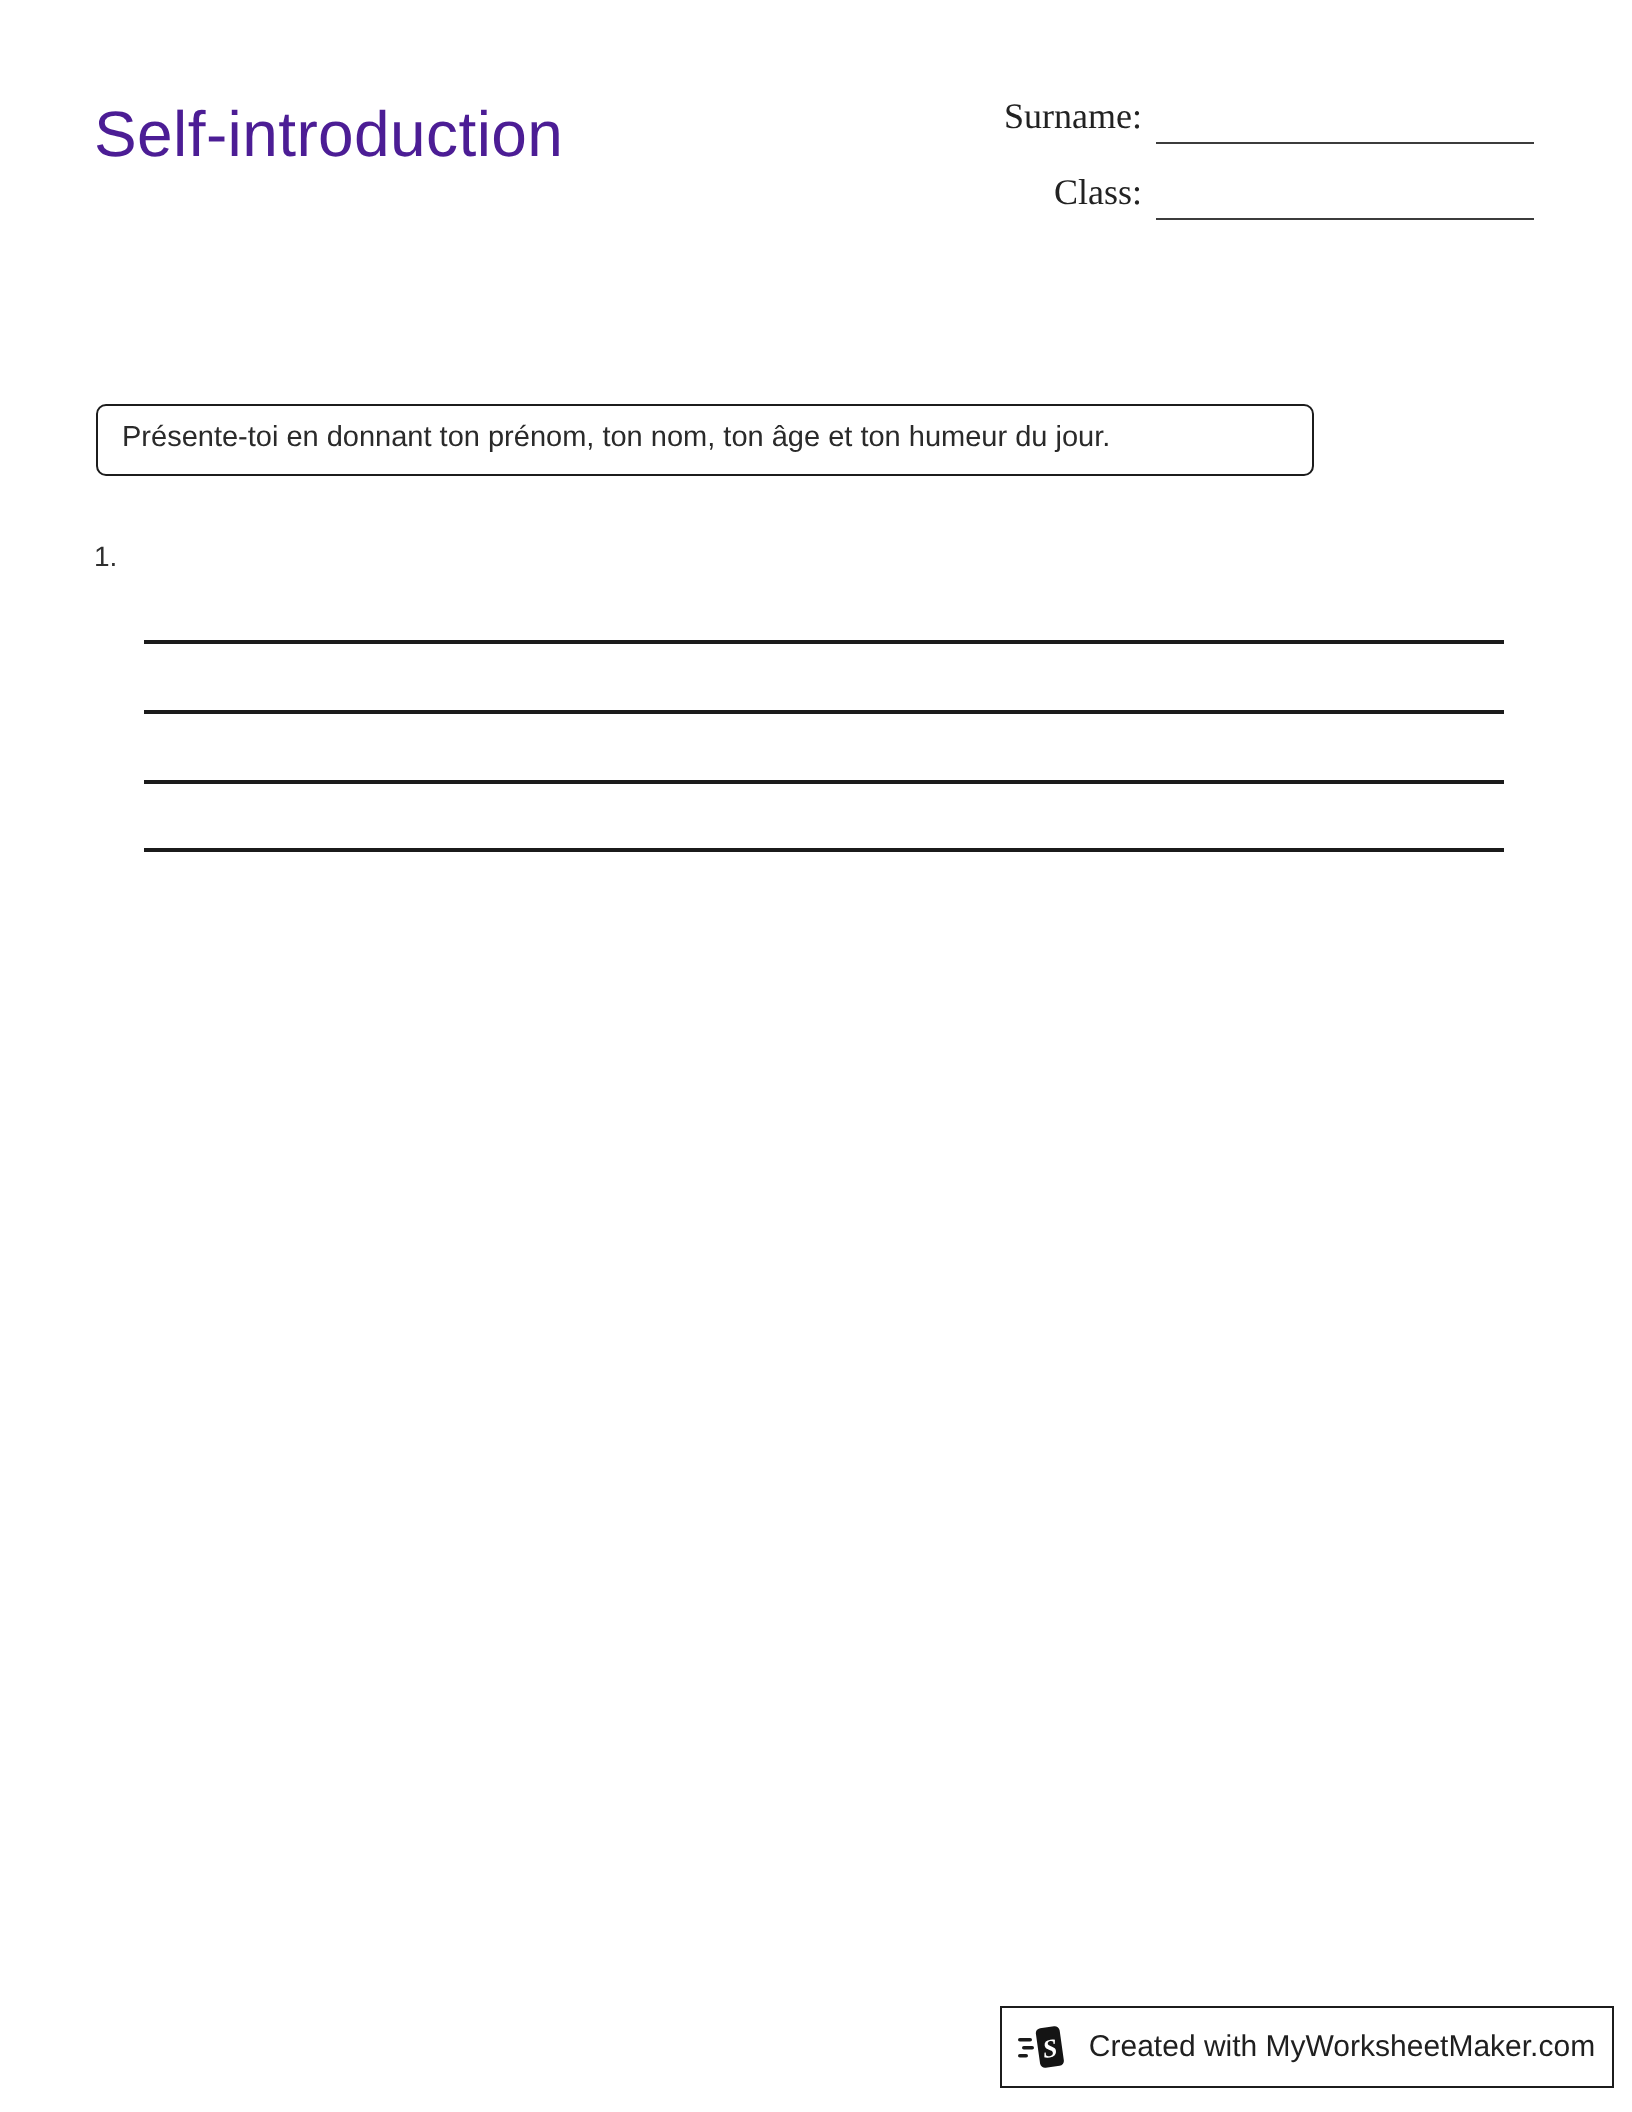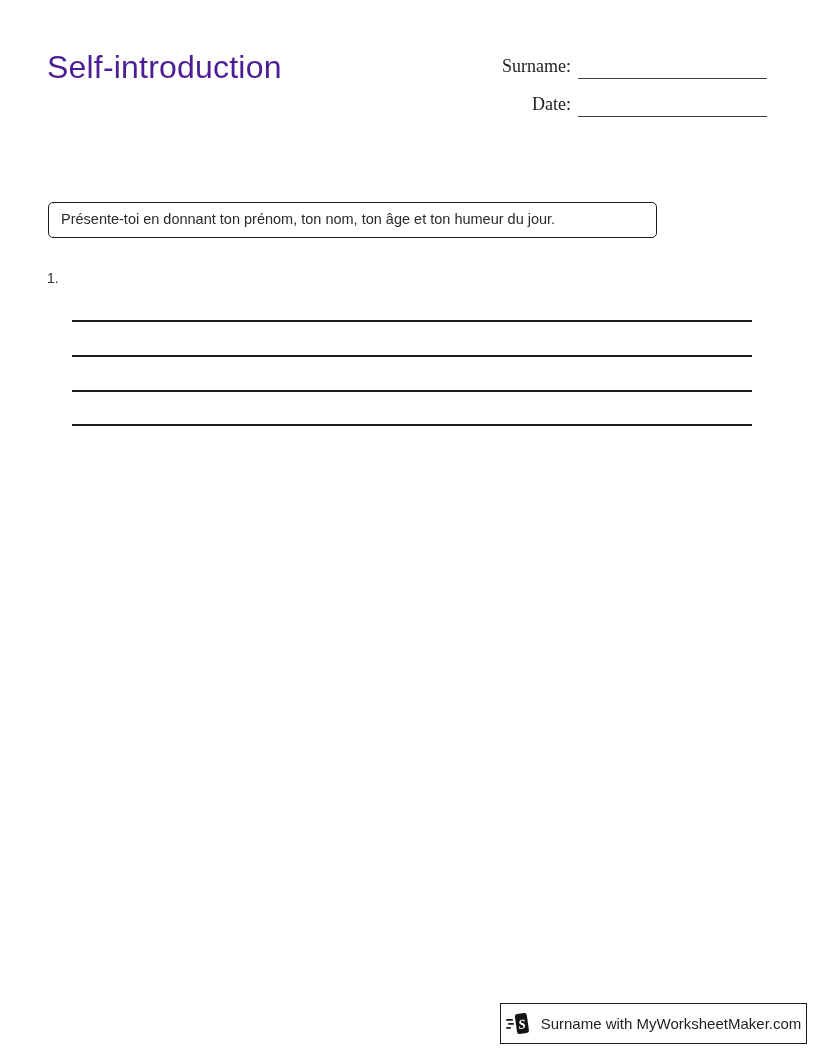--- a/index.html
+++ b/index.html
@@ -25,21 +25,21 @@
   }
   .header-fields {
     position: absolute;
     top: 48px;
     right: 49px;
     display: flex;
     flex-direction: column;
   }
   .field-row {
     display: flex;
-    align-items: center;
+    align-items: flex-start;
     justify-content: flex-end;
     height: 38px;
   }
   .field-label {
     font-family: "Liberation Serif", serif;
     font-size: 18px;
     color: #222222;
     padding-bottom: 1px;
     margin-right: 7px;
     white-space: nowrap;
@@ -111,21 +111,21 @@
 <div class="page">
 
   <div class="page-title">Self-introduction</div>
 
   <div class="header-fields">
     <div class="field-row">
       <span class="field-label">Surname:</span>
       <span class="field-line"></span>
     </div>
     <div class="field-row">
-      <span class="field-label">Date:</span>
+      <span class="field-label">Class:</span>
       <span class="field-line"></span>
     </div>
   </div>
 
   <div class="instruction-box">
     <span class="instruction-text">Présente-toi en donnant ton prénom, ton nom, ton âge et ton humeur du jour.</span>
   </div>
 
   <div class="question-number">1.</div>
 
@@ -143,16 +143,16 @@
         <rect x="0" y="8" width="7" height="1.8" rx="0.9" fill="#1a1a1a"></rect>
         <rect x="2" y="12" width="6" height="1.8" rx="0.9" fill="#1a1a1a"></rect>
         <rect x="0" y="16" width="5" height="1.8" rx="0.9" fill="#1a1a1a"></rect>
 
         <g transform="rotate(-8 16 13)">
           <rect x="10" y="2.5" width="12" height="20" rx="2.5" fill="#141414"></rect>
           <text x="16" y="17.5" font-family="Liberation Serif, serif" font-style="italic" font-weight="bold" font-size="13" fill="#ffffff" text-anchor="middle">S</text>
         </g>
       </svg>
     </span>
-    <span class="footer-text">Surname with MyWorksheetMaker.com</span>
+    <span class="footer-text">Created with MyWorksheetMaker.com</span>
   </div>
 
 </div>
 
 </body></html>

